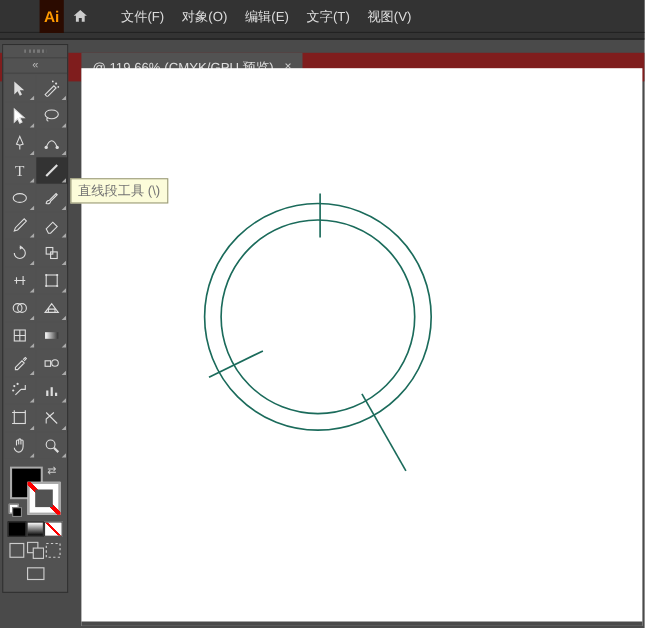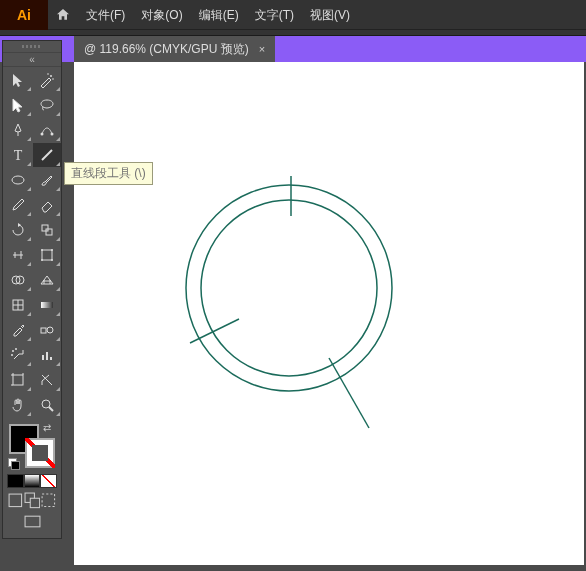--- a/index.html
+++ b/index.html
@@ -14,47 +14,48 @@
     position: relative;
   }
   .topbar {
     height: 30px;
     background: #333333;
     display: flex;
     align-items: center;
     border-bottom: 1px solid #222;
   }
   .ai-logo {
-    width: 48px; height: 30px;
+    width: 22px; height: 30px;
     background: #2b0b00;
     display: flex; align-items: center; justify-content: center;
-    font-weight: bold; color: #ff9a00; font-size: 14px;
+    font-weight: bold; color: #ff9a00; font-size: 14px; margin-left: 36px;
   }
   .home-icon {
     width: 30px; height: 30px;
     display: flex; align-items: center; justify-content: center;
   }
-  .menu { display: flex; }
+  .menu { display: flex; margin-left: 14px; }
   .menu-item {
     padding: 0 8px;
     line-height: 30px;
     color: #ddd;
     cursor: pointer;
   }
   .divider-bar {
     height: 6px;
     background: #333333;
     border-bottom: 1px solid #1b1b1b;
   }
   .doc-tab-row {
     height: 26px;
-    background: #8b5cf6;
+    background: #7f1d1d;
     display: flex;
     align-items: stretch;
     padding-left: 74px;
+    margin-top: 12px;
   }
   .doc-tab {
     background: #525252;
     color: #ddd;
     display: flex;
     align-items: center;
     padding: 0 10px;
     gap: 10px;
     font-size: 12px;
   }

